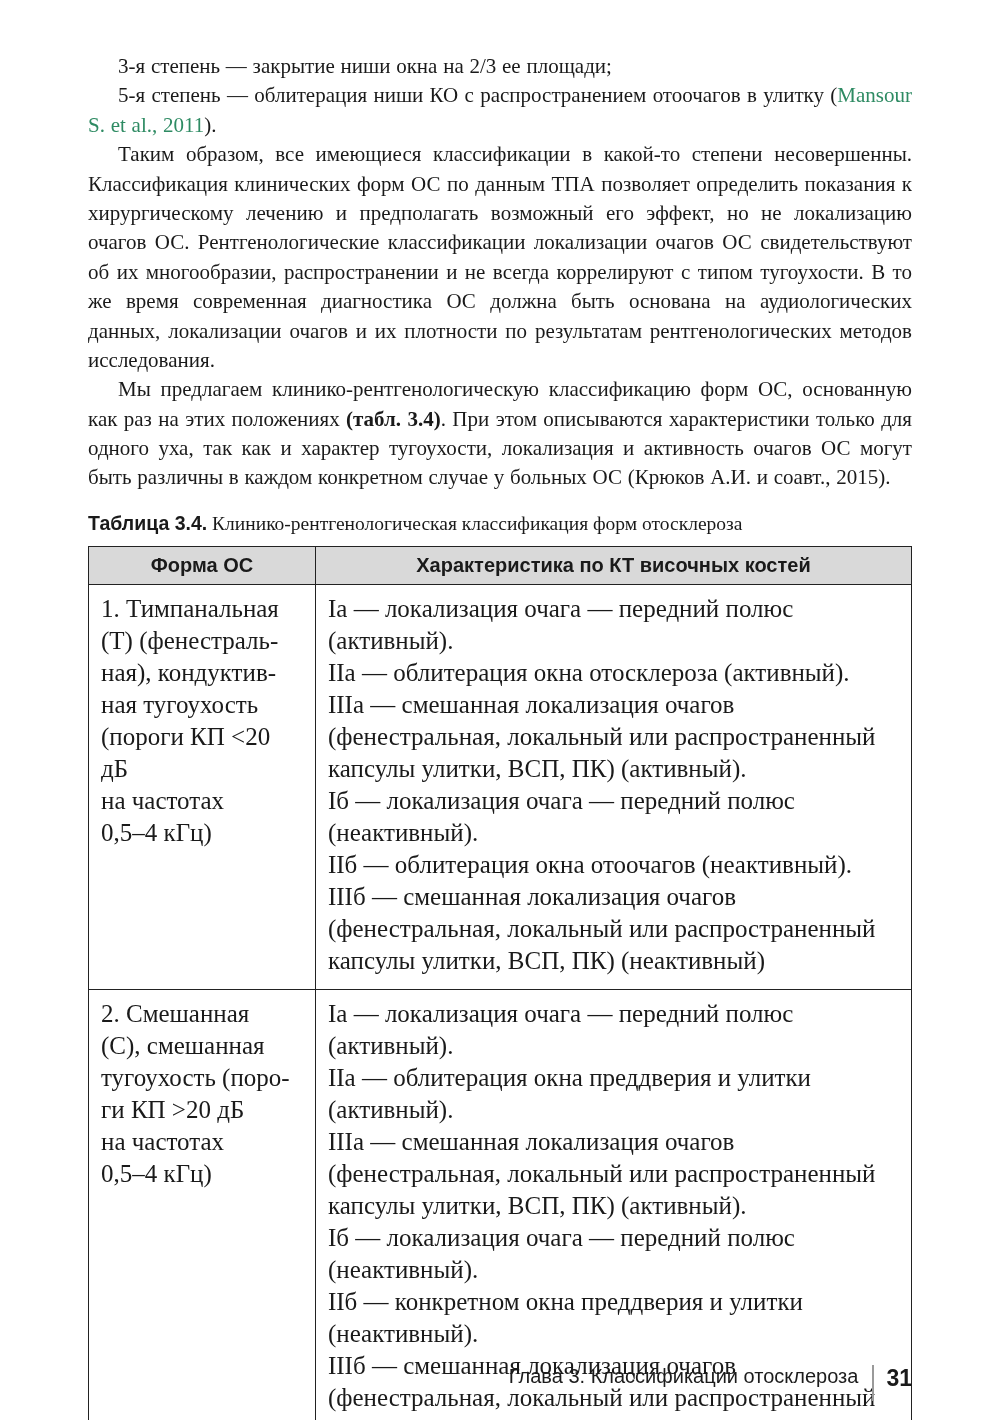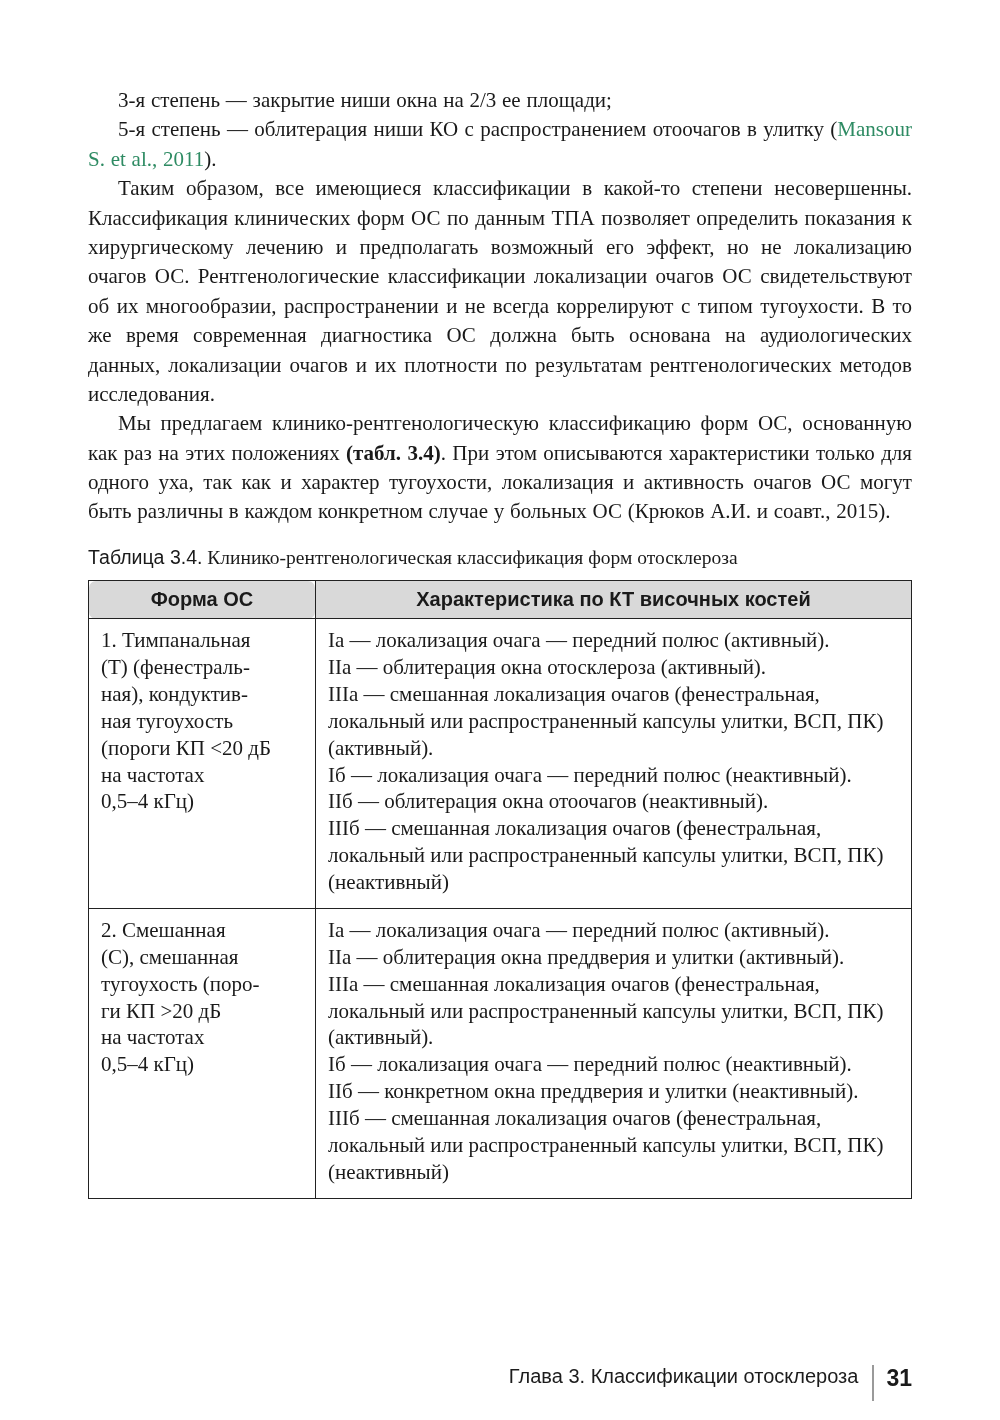--- a/index.html
+++ b/index.html
@@ -7,60 +7,60 @@
     --header-bg:#d9d9d9;
     --text-color:#1a1a1a;
   }
   html,body{margin:0;padding:0;}
   body{
     width:1000px;height:1420px;background:#ffffff;
     font-family:"Liberation Serif", serif;
     color:var(--text-color);
     overflow:hidden;
   }
-  .page{position:relative;width:1000px;height:1420px;box-sizing:border-box;padding:86px 88px 0 88px;}
+  .page{position:relative;width:1000px;height:1420px;box-sizing:border-box;padding:52px 88px 0 88px;}
   .paragraphs p{
     margin:0;
     font-size:21px;
     line-height:1.4;
     text-align:justify;
     text-indent:30px;
     word-spacing:0.5px;
   }
   .seg-citation{color:var(--citation-color);}
   .seg-bold{font-weight:bold;}
   .caption{
     margin-top:18px;
     margin-bottom:10px;
     font-size:19.5px;
     line-height:1.3;
   }
-  .cap-label{font-family:"Liberation Sans", sans-serif;font-weight:normal;text-align:center;}
+  .cap-label{font-family:"Liberation Sans", sans-serif;font-weight:bold;text-align:center;}
   table.doc-table{
     width:100%;
     border-collapse:collapse;
     table-layout:fixed;
   }
   table.doc-table th{
     background:var(--header-bg);
     font-family:"Liberation Sans", sans-serif;
     font-weight:bold;
     font-size:20px;
     text-align:center;
     padding:7px 6px;
     border:1.5px solid #222222;
   }
   table.doc-table td{
     border:1.5px solid #222222;
     vertical-align:top;
-    font-size:21px;
+    font-size:25px;
     line-height:1.28;
     padding:8px 12px 12px 12px;
   }
-  .col-form{width:26%;border-radius:7px;}
+  .col-form{width:26%;}
   .cell-form{white-space:normal;}
   .char-item{margin:0;}
   .footer{
     position:absolute;
     top:1365px;
     right:88px;
     display:flex;
     align-items:flex-start;
     font-family:"Liberation Sans", sans-serif;
   }

